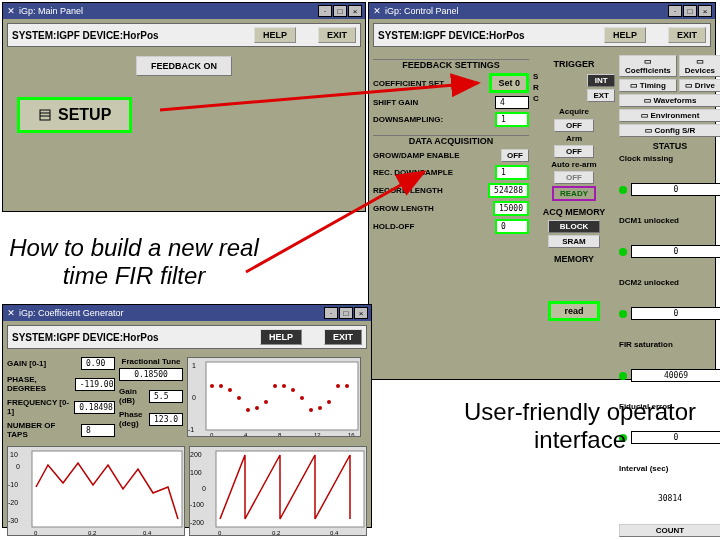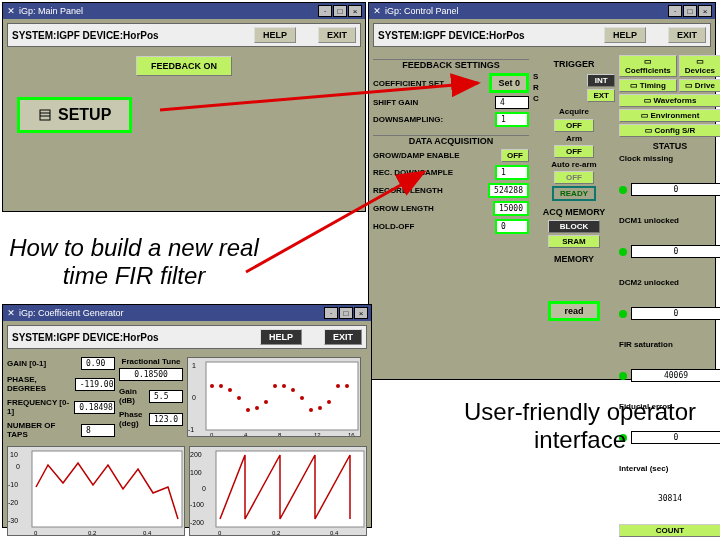--- a/index.html
+++ b/index.html
@@ -92,21 +92,21 @@
   }
   .valbox {
     background: #fff;
     border: 1px solid #000;
     padding: 1px 4px;
     font: 8px monospace;
     min-width: 34px;
   }
   .valbox.green { border: 2px solid #0f0; }
   .mbtn {
-    background: #bef264;
+    background: #e5e5e5;
     border: 1px outset #ccc;
     padding: 1px 5px;
     font: bold 8px sans-serif;
     text-align: center;
   }
   .col {
     display: flex;
     flex-direction: column;
     gap: 2px;
   }
@@ -232,21 +232,21 @@
           <span class="mbtn">EXT</span>
         </div>
       </div>
       <div class="sect" style="font-size:8px">Acquire</div>
       <div class="col" style="align-items:center;">
         <span class="mbtn" style="width:40px">OFF</span>
         <span class="lbl">Arm</span>
         <span class="mbtn" style="width:40px">OFF</span>
         <span class="lbl">Auto re-arm</span>
         <span class="mbtn" style="width:40px;color:#777">OFF</span>
-        <span class="lbl" style="border:2px solid #0f766e;padding:1px 6px;color:#060">READY</span>
+        <span class="lbl" style="border:2px solid #a21caf;padding:1px 6px;color:#060">READY</span>
       </div>
       <div class="sect" style="margin-top:6px">ACQ MEMORY</div>
       <div class="col" style="align-items:center;">
         <span class="mbtn" style="background:#333;color:#fff;width:52px;">BLOCK</span>
         <span class="mbtn" style="width:52px">SRAM</span>
       </div>
       <div class="sect" style="margin-top:6px">MEMORY</div>
       <div style="text-align:center;margin-top:36px;">
         <span class="gbtn" style="width:52px">read</span>
       </div>

